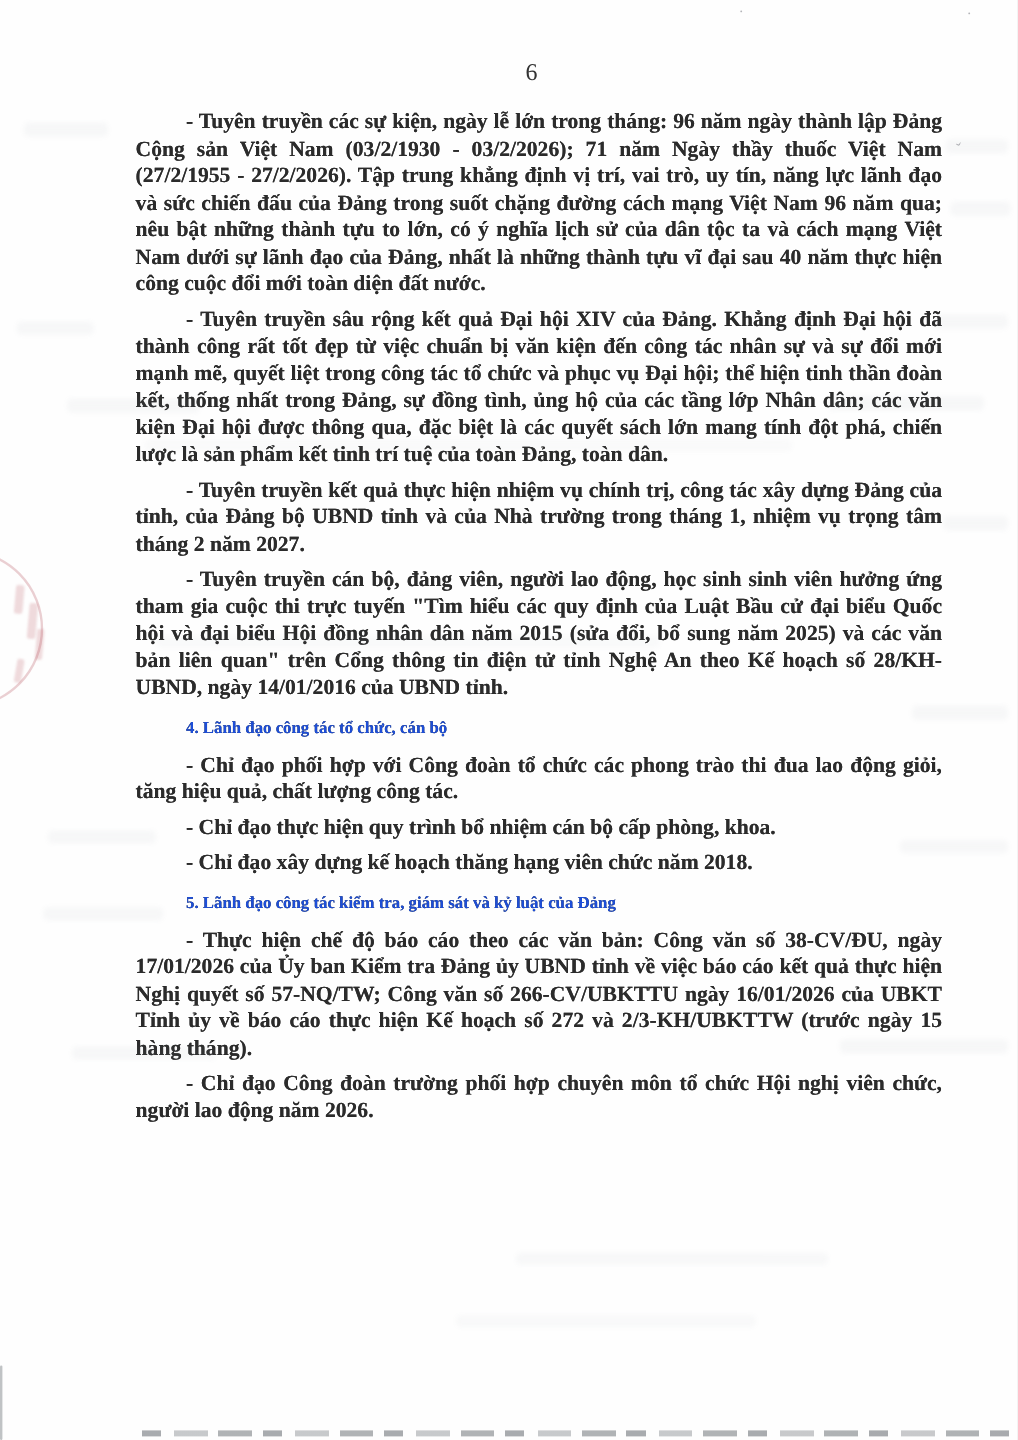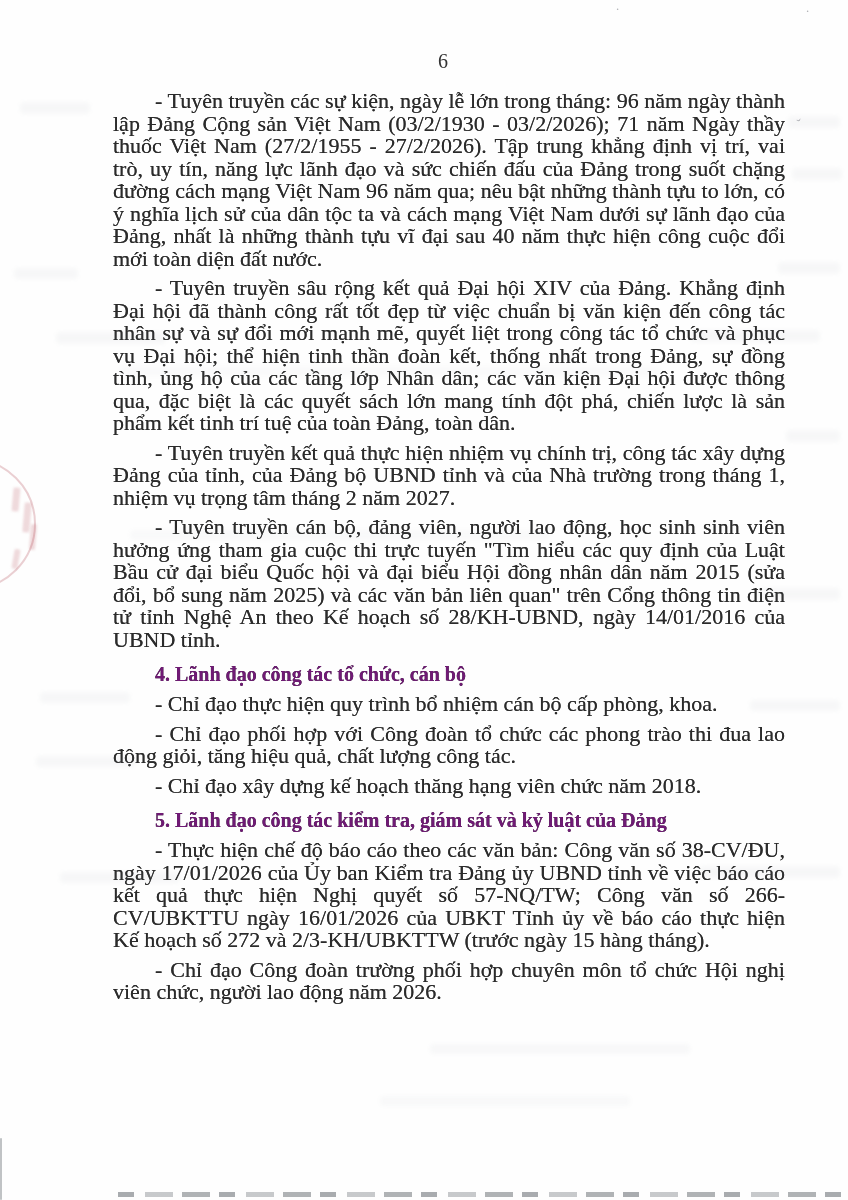--- a/index.html
+++ b/index.html
@@ -19,33 +19,34 @@
     font-size:20px;
     color:#333;
   }
   .content {
     position:absolute;
     left:113px; top:90px; width:672px;
   }
   .para {
     margin:7px 0 0 0;
     text-indent:42px;
-    font-size:22px;
+    font-size:18px;
     line-height:22.5px;
     text-align:justify;
     text-shadow:0 0 0.5px rgba(45,45,45,.85);
+    font-weight:bold;
   }
   .para:first-child { margin-top:0; }
   .heading {
     margin:12px 0 6px 0;
     text-indent:42px;
-    font-size:20px;
+    font-size:14px;
     line-height:23px;
     font-weight:bold;
-    color:#701a75;
+    color:#1d4ed8;
     text-shadow:0 0 0.5px rgba(20,20,20,.9);
   }
   
   .smudge {
     position:absolute;
     background:#87909b;
     opacity:.06;
     filter:blur(2px);
     border-radius:4px;
     pointer-events:none;
@@ -96,22 +97,22 @@
 <div class="page">
 
   <div class="page-number">6</div>
 
   <div class="content">
       <p class="para">- Tuyên truyền các sự kiện, ngày lễ lớn trong tháng: 96 năm ngày thành lập Đảng Cộng sản Việt Nam (03/2/1930 - 03/2/2026); 71 năm Ngày thầy thuốc Việt Nam (27/2/1955 - 27/2/2026). Tập trung khẳng định vị trí, vai trò, uy tín, năng lực lãnh đạo và sức chiến đấu của Đảng trong suốt chặng đường cách mạng Việt Nam 96 năm qua; nêu bật những thành tựu to lớn, có ý nghĩa lịch sử của dân tộc ta và cách mạng Việt Nam dưới sự lãnh đạo của Đảng, nhất là những thành tựu vĩ đại sau 40 năm thực hiện công cuộc đổi mới toàn diện đất nước.</p>
       <p class="para">- Tuyên truyền sâu rộng kết quả Đại hội XIV của Đảng. Khẳng định Đại hội đã thành công rất tốt đẹp từ việc chuẩn bị văn kiện đến công tác nhân sự và sự đổi mới mạnh mẽ, quyết liệt trong công tác tổ chức và phục vụ Đại hội; thể hiện tinh thần đoàn kết, thống nhất trong Đảng, sự đồng tình, ủng hộ của các tầng lớp Nhân dân; các văn kiện Đại hội được thông qua, đặc biệt là các quyết sách lớn mang tính đột phá, chiến lược là sản phẩm kết tinh trí tuệ của toàn Đảng, toàn dân.</p>
       <p class="para">- Tuyên truyền kết quả thực hiện nhiệm vụ chính trị, công tác xây dựng Đảng của tỉnh, của Đảng bộ UBND tỉnh và của Nhà trường trong tháng 1, nhiệm vụ trọng tâm tháng 2 năm 2027.</p>
       <p class="para">- Tuyên truyền cán bộ, đảng viên, người lao động, học sinh sinh viên hưởng ứng tham gia cuộc thi trực tuyến "Tìm hiểu các quy định của Luật Bầu cử đại biểu Quốc hội và đại biểu Hội đồng nhân dân năm 2015 (sửa đổi, bổ sung năm 2025) và các văn bản liên quan" trên Cổng thông tin điện tử tỉnh Nghệ An theo Kế hoạch số 28/KH-UBND, ngày 14/01/2016 của UBND tỉnh.</p>
       <div class="heading">4. Lãnh đạo công tác tổ chức, cán bộ</div>
+      <p class="para">- Chỉ đạo phối hợp với Công đoàn tổ chức các phong trào thi đua lao động giỏi, tăng hiệu quả, chất lượng công tác.</p>
       <p class="para">- Chỉ đạo thực hiện quy trình bổ nhiệm cán bộ cấp phòng, khoa.</p>
-      <p class="para">- Chỉ đạo phối hợp với Công đoàn tổ chức các phong trào thi đua lao động giỏi, tăng hiệu quả, chất lượng công tác.</p>
       <p class="para">- Chỉ đạo xây dựng kế hoạch thăng hạng viên chức năm 2018.</p>
       <div class="heading">5. Lãnh đạo công tác kiểm tra, giám sát và kỷ luật của Đảng</div>
       <p class="para">- Thực hiện chế độ báo cáo theo các văn bản: Công văn số 38-CV/ĐU, ngày 17/01/2026 của Ủy ban Kiểm tra Đảng ủy UBND tỉnh về việc báo cáo kết quả thực hiện Nghị quyết số 57-NQ/TW; Công văn số 266-CV/UBKTTU ngày 16/01/2026 của UBKT Tỉnh ủy về báo cáo thực hiện Kế hoạch số 272 và 2/3-KH/UBKTTW (trước ngày 15 hàng tháng).</p>
       <p class="para">- Chỉ đạo Công đoàn trường phối hợp chuyên môn tổ chức Hội nghị viên chức, người lao động năm 2026.</p>
     </div>
 
   <div class="stamp"></div>
   <div class="stamp-text" style="left:4px;top:496px;width:24px;height:7px;transform:rotate(-85deg);"></div>
   <div class="stamp-text" style="left:12px;top:514px;width:30px;height:7px;transform:rotate(-85deg);"></div>
   <div class="stamp-text" style="left:20px;top:534px;width:26px;height:6px;transform:rotate(-85deg);"></div>

